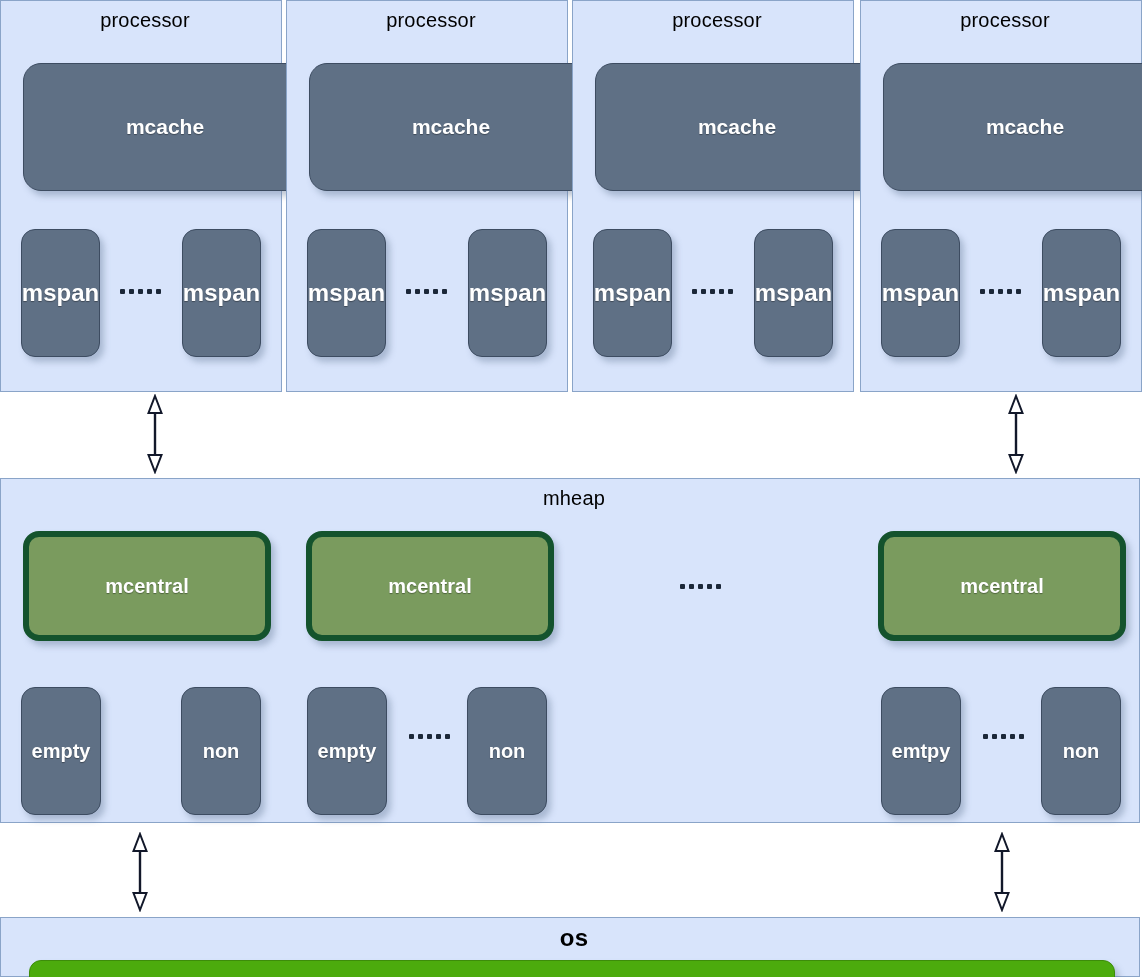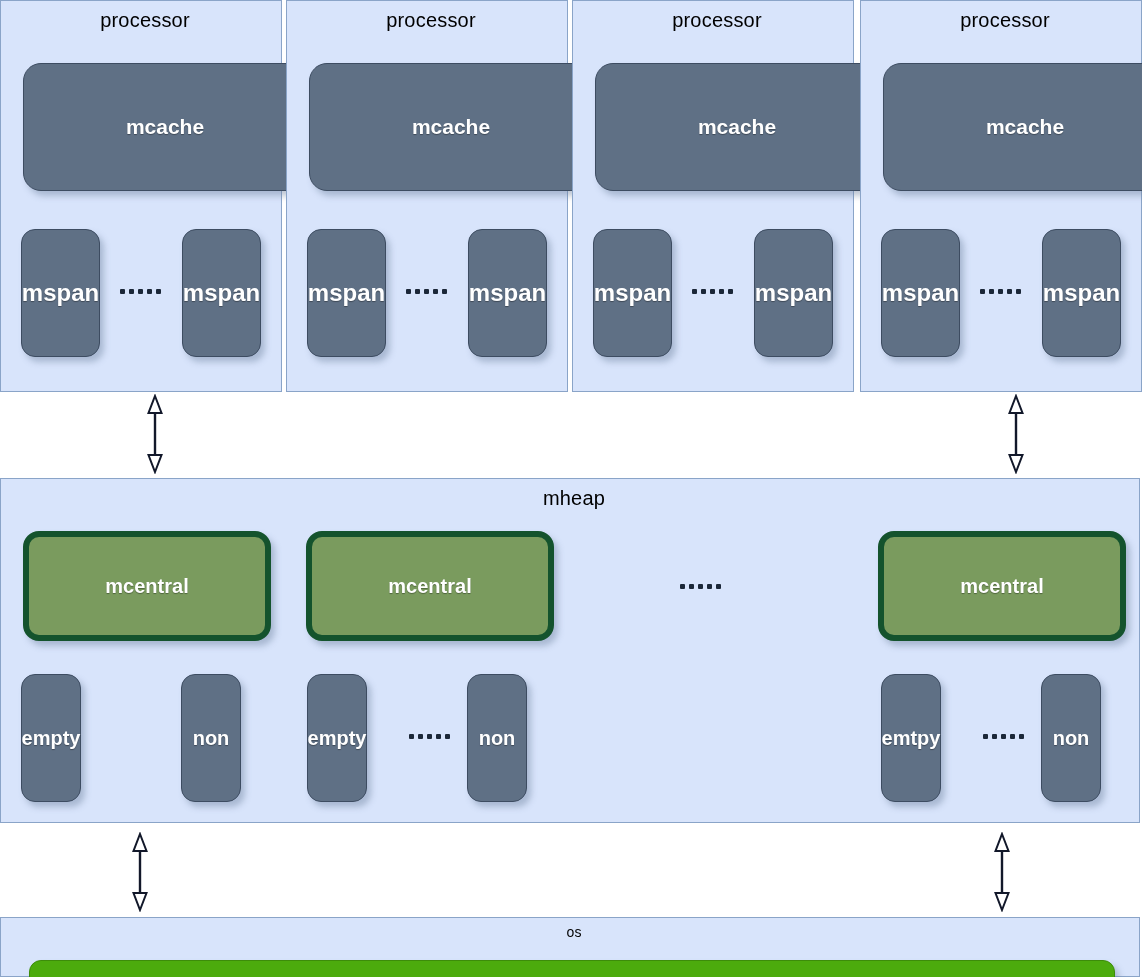--- a/index.html
+++ b/index.html
@@ -131,35 +131,35 @@
     height: 345px;
   }
   .mcentral {
     width: 248px;
     height: 110px;
     top: 52px;
     font-size: 20px;
     border-radius: 16px;
   }
   .heap-small {
-    width: 60px;
+    width: 80px;
     height: 128px;
-    top: 195px;
+    top: 208px;
     font-size: 20px;
   }
   .heap-dots { top: 255px; }
 
   
   .os {
     left: 0;
     top: 917px;
     width: 1140px;
     height: 60px;
   }
-  .os .panel-title { top: 6px; font-size: 14px; }
+  .os .panel-title { top: 6px; font-size: 24px; font-weight: bold; }
   .osbar {
     left: 28px;
     top: 42px;
     width: 1086px;
     height: 60px;
     border-radius: 12px;
   }
 </style>
 </head>
 <body>

